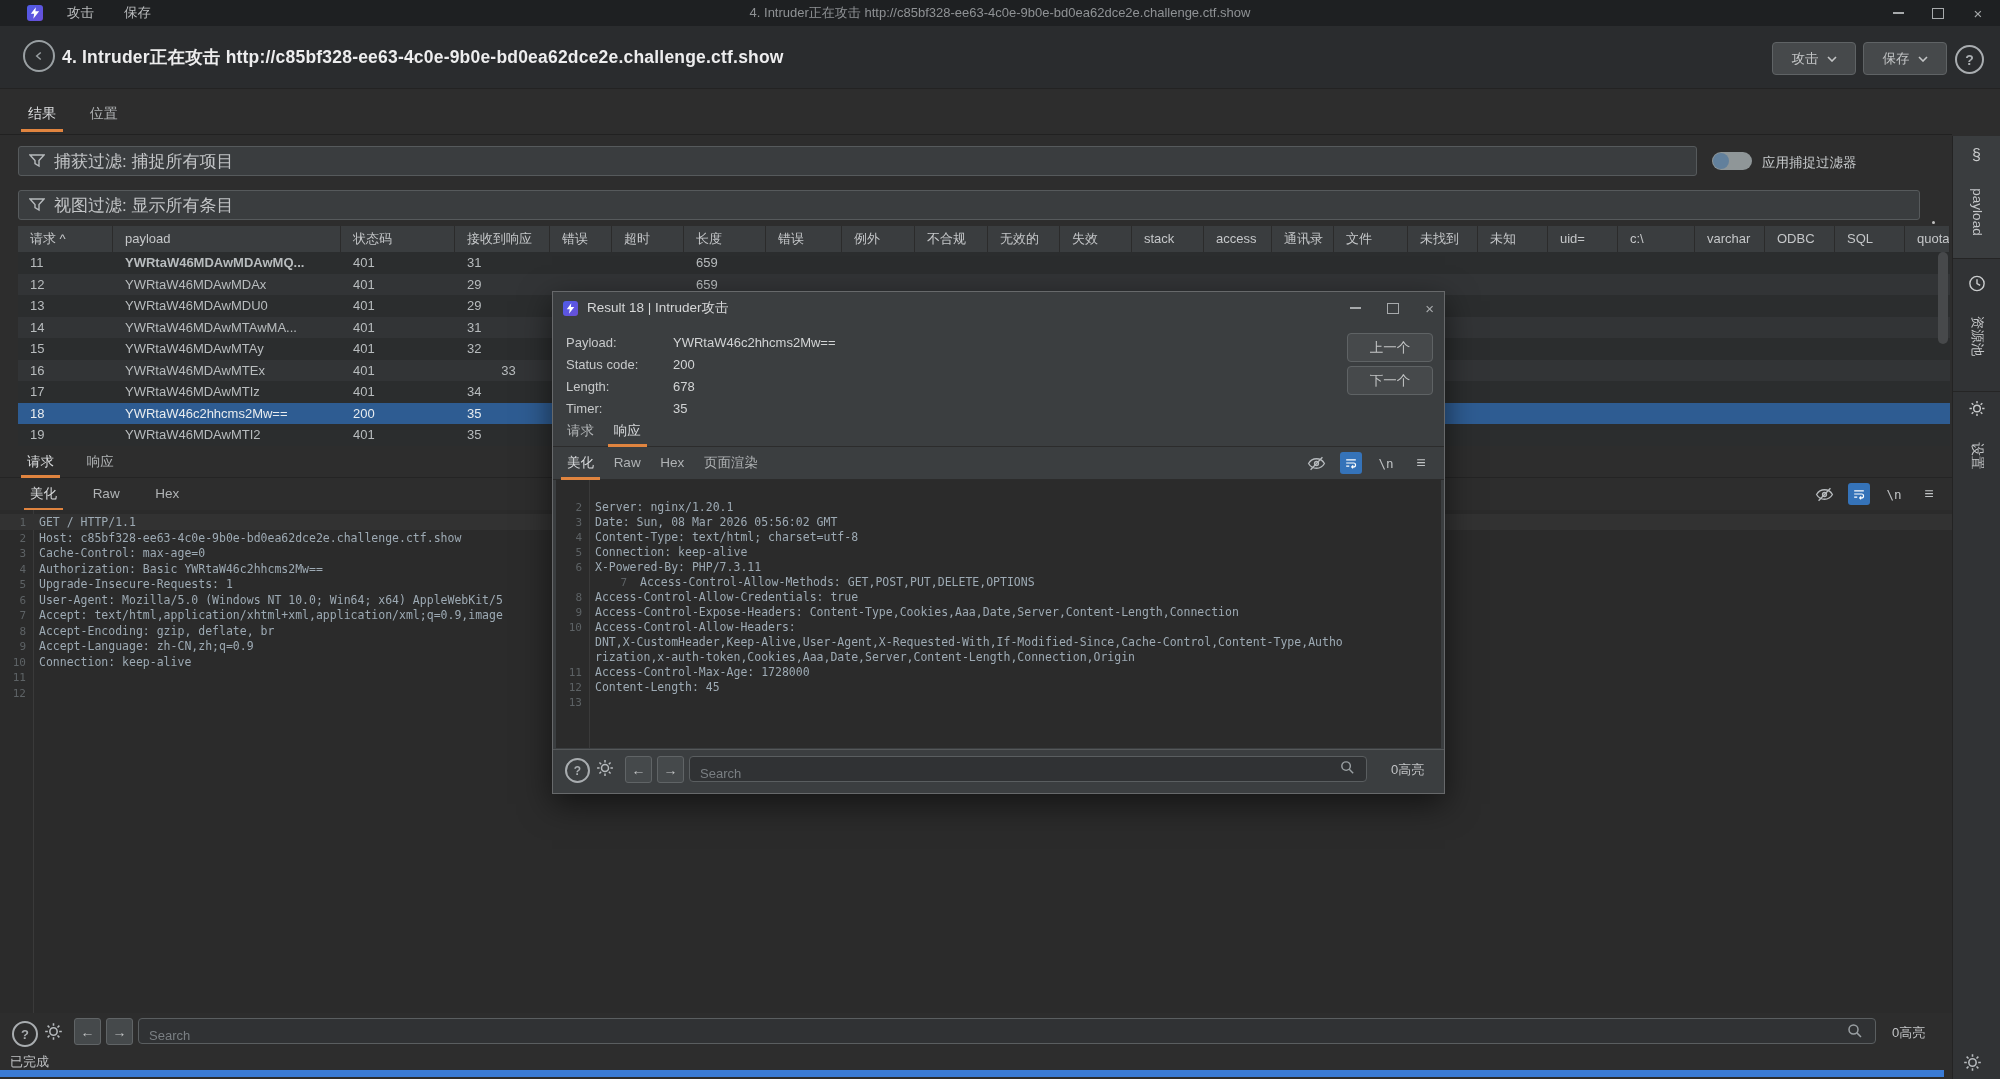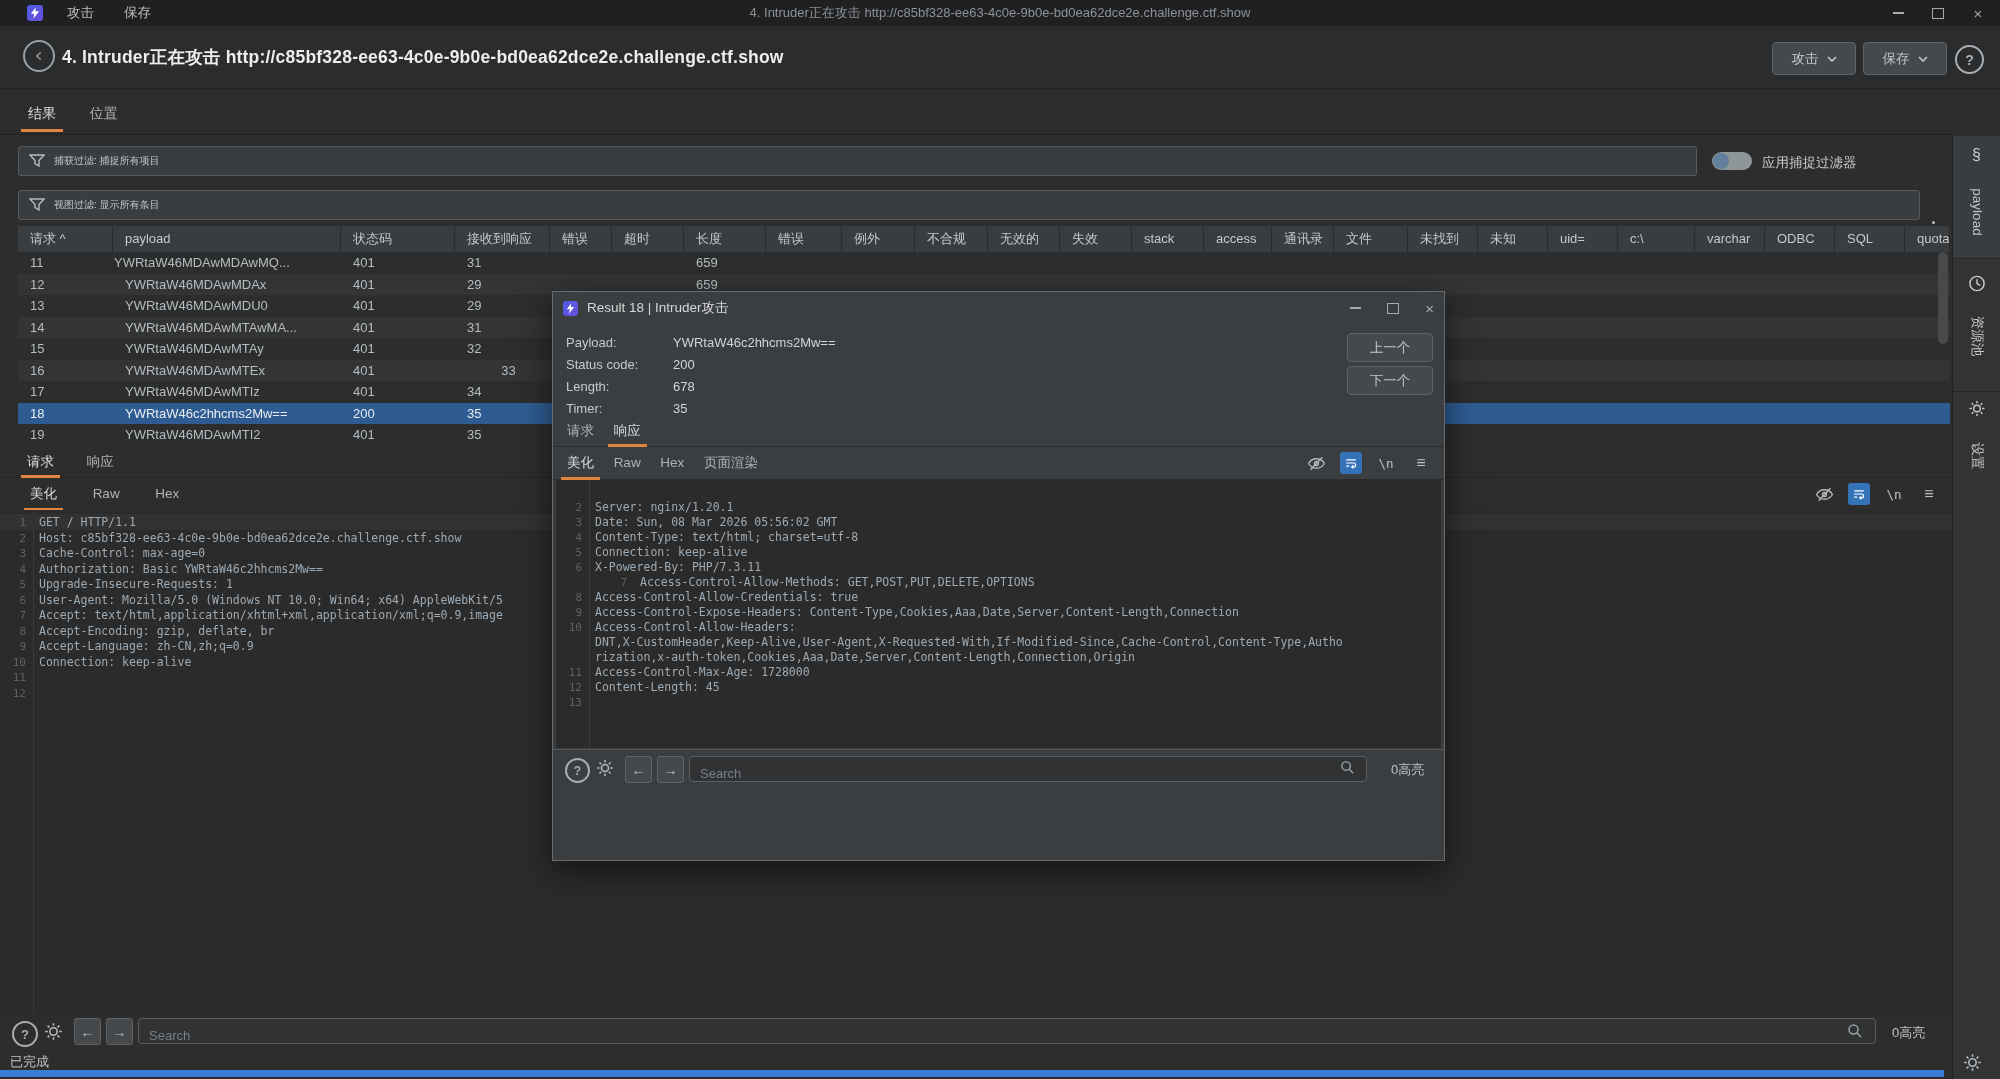--- a/index.html
+++ b/index.html
@@ -34,21 +34,21 @@
   .h-help{position:absolute;left:1955px;top:19px;}
 
   
   .tabsrow{position:absolute;left:0;top:89px;width:1952px;height:45px;border-bottom:1px solid #212121;}
   .tab{position:relative;display:inline-block;margin-left:26px;margin-top:12px;padding:4px 2px 9px;font-size:14px;color:#b0b3b5;}
   .tab.active{color:#dadcde;}
   .tab.active .tuline{position:absolute;left:-5px;right:-5px;bottom:0;height:3px;background:var(--orange);}
 
   
   .filterbar{position:absolute;height:30px;background:#3a3d3f;border:1px solid #565a5c;border-radius:3px;
-             display:flex;align-items:center;gap:9px;padding:14px 10px;color:#c2c4c6;font-size:10px;box-sizing:border-box;}
+             display:flex;align-items:center;gap:9px;padding:14px 10px;color:#c2c4c6;font-size:17px;box-sizing:border-box;}
   .fb1{left:18px;top:146px;width:1679px;}
   .fb2{left:18px;top:190px;width:1902px;}
   .toggle{position:absolute;left:1712px;top:152px;width:40px;height:18px;border-radius:9px;background:#8f9698;}
   .knob{position:absolute;left:1px;top:1px;width:16px;height:16px;border-radius:50%;background:#62809c;}
   .toggle-label{position:absolute;left:1762px;top:154px;font-size:13.5px;color:#c6c9cb;}
   .kebab{position:absolute;left:1926px;top:216px;width:14px;height:24px;display:flex;flex-direction:column;
          align-items:center;justify-content:center;gap:3px;}
   .kebab i{width:3px;height:3px;border-radius:50%;background:#c0c0c0;}
 
   
@@ -84,21 +84,21 @@
   .editor::before{content:"";position:absolute;left:33px;top:0;bottom:0;width:1px;background:#3a3a3a;}
   .req-ed{left:0;top:63px;width:1952px;height:503px;}
   .cline{position:absolute;left:0;right:0;white-space:nowrap;}
   .cline.current{background:#323232;}
   .lnum{display:inline-block;width:26px;text-align:right;margin-right:13px;color:#5d6265;
         font-family:"DejaVu Sans Mono",monospace;font-size:11px;}
   .ltext{font-family:"DejaVu Sans Mono",monospace;font-size:11.5px;color:#9daab4;white-space:pre;}
   .sel{background:var(--editsel);color:#cdd6f2;}
 
   
-  .popup{position:absolute;left:552px;top:291px;width:893px;height:570px;background:#3b3e40;
+  .popup{position:absolute;left:552px;top:291px;width:893px;height:503px;background:#3b3e40;
          border:1px solid #67696b;box-shadow:0 10px 30px rgba(0,0,0,.55);box-sizing:border-box;}
   .p-titlebar{position:relative;height:32px;display:flex;align-items:center;padding:0 10px;}
   .p-icon{width:15px;height:15px;border-radius:3px;background:linear-gradient(135deg,#4e5ce8,#6a4fd8);
           display:flex;align-items:center;justify-content:center;}
   .p-title{margin-left:9px;color:#d6d7d8;font-size:13.5px;}
   .p-controls{position:absolute;right:10px;top:0;height:32px;display:flex;align-items:center;gap:26px;color:#a7aaac;}
   .p-info{position:absolute;left:13px;top:40px;}
   .p-irow{height:22px;line-height:22px;font-size:13px;}
   .p-ilabel{display:inline-block;width:107px;color:#c7c9ca;}
   .p-ivalue{color:#d2d4d5;}
@@ -231,21 +231,21 @@
       <div class="th" style="left: 1530px; width: 70px;">uid=</div>
       <div class="th" style="left: 1600px; width: 77px;">c:\</div>
       <div class="th" style="left: 1677px; width: 70px;">varchar</div>
       <div class="th" style="left: 1747px; width: 70px;">ODBC</div>
       <div class="th" style="left: 1817px; width: 70px;">SQL</div>
       <div class="th" style="left: 1887px; width: 45px;">quota</div>
     </div>
   <div class="tbody" id="tbody">
       <div class="trow" style="top: 0px;">
         <div class="td" style="left: 0px; width: 95px;">11</div>
-        <div class="td" style="left: 84px; width: 228px;">YWRtaW46MDAwMDAwMQ...</div>
+        <div class="td" style="left: 95px; width: 228px; font-weight: bold;">YWRtaW46MDAwMDAwMQ...</div>
         <div class="td" style="left: 323px; width: 114px;">401</div>
         <div class="td" style="left: 437px; width: 95px;">31</div>
         <div class="td" style="left: 666px; width: 82px;">659</div>
       </div>
       <div class="trow alt" style="top: 21.5px;">
         <div class="td" style="left: 0px; width: 95px;">12</div>
         <div class="td" style="left: 95px; width: 228px;">YWRtaW46MDAwMDAx</div>
         <div class="td" style="left: 323px; width: 114px;">401</div>
         <div class="td" style="left: 437px; width: 95px;">29</div>
         <div class="td" style="left: 666px; width: 82px;">659</div>

